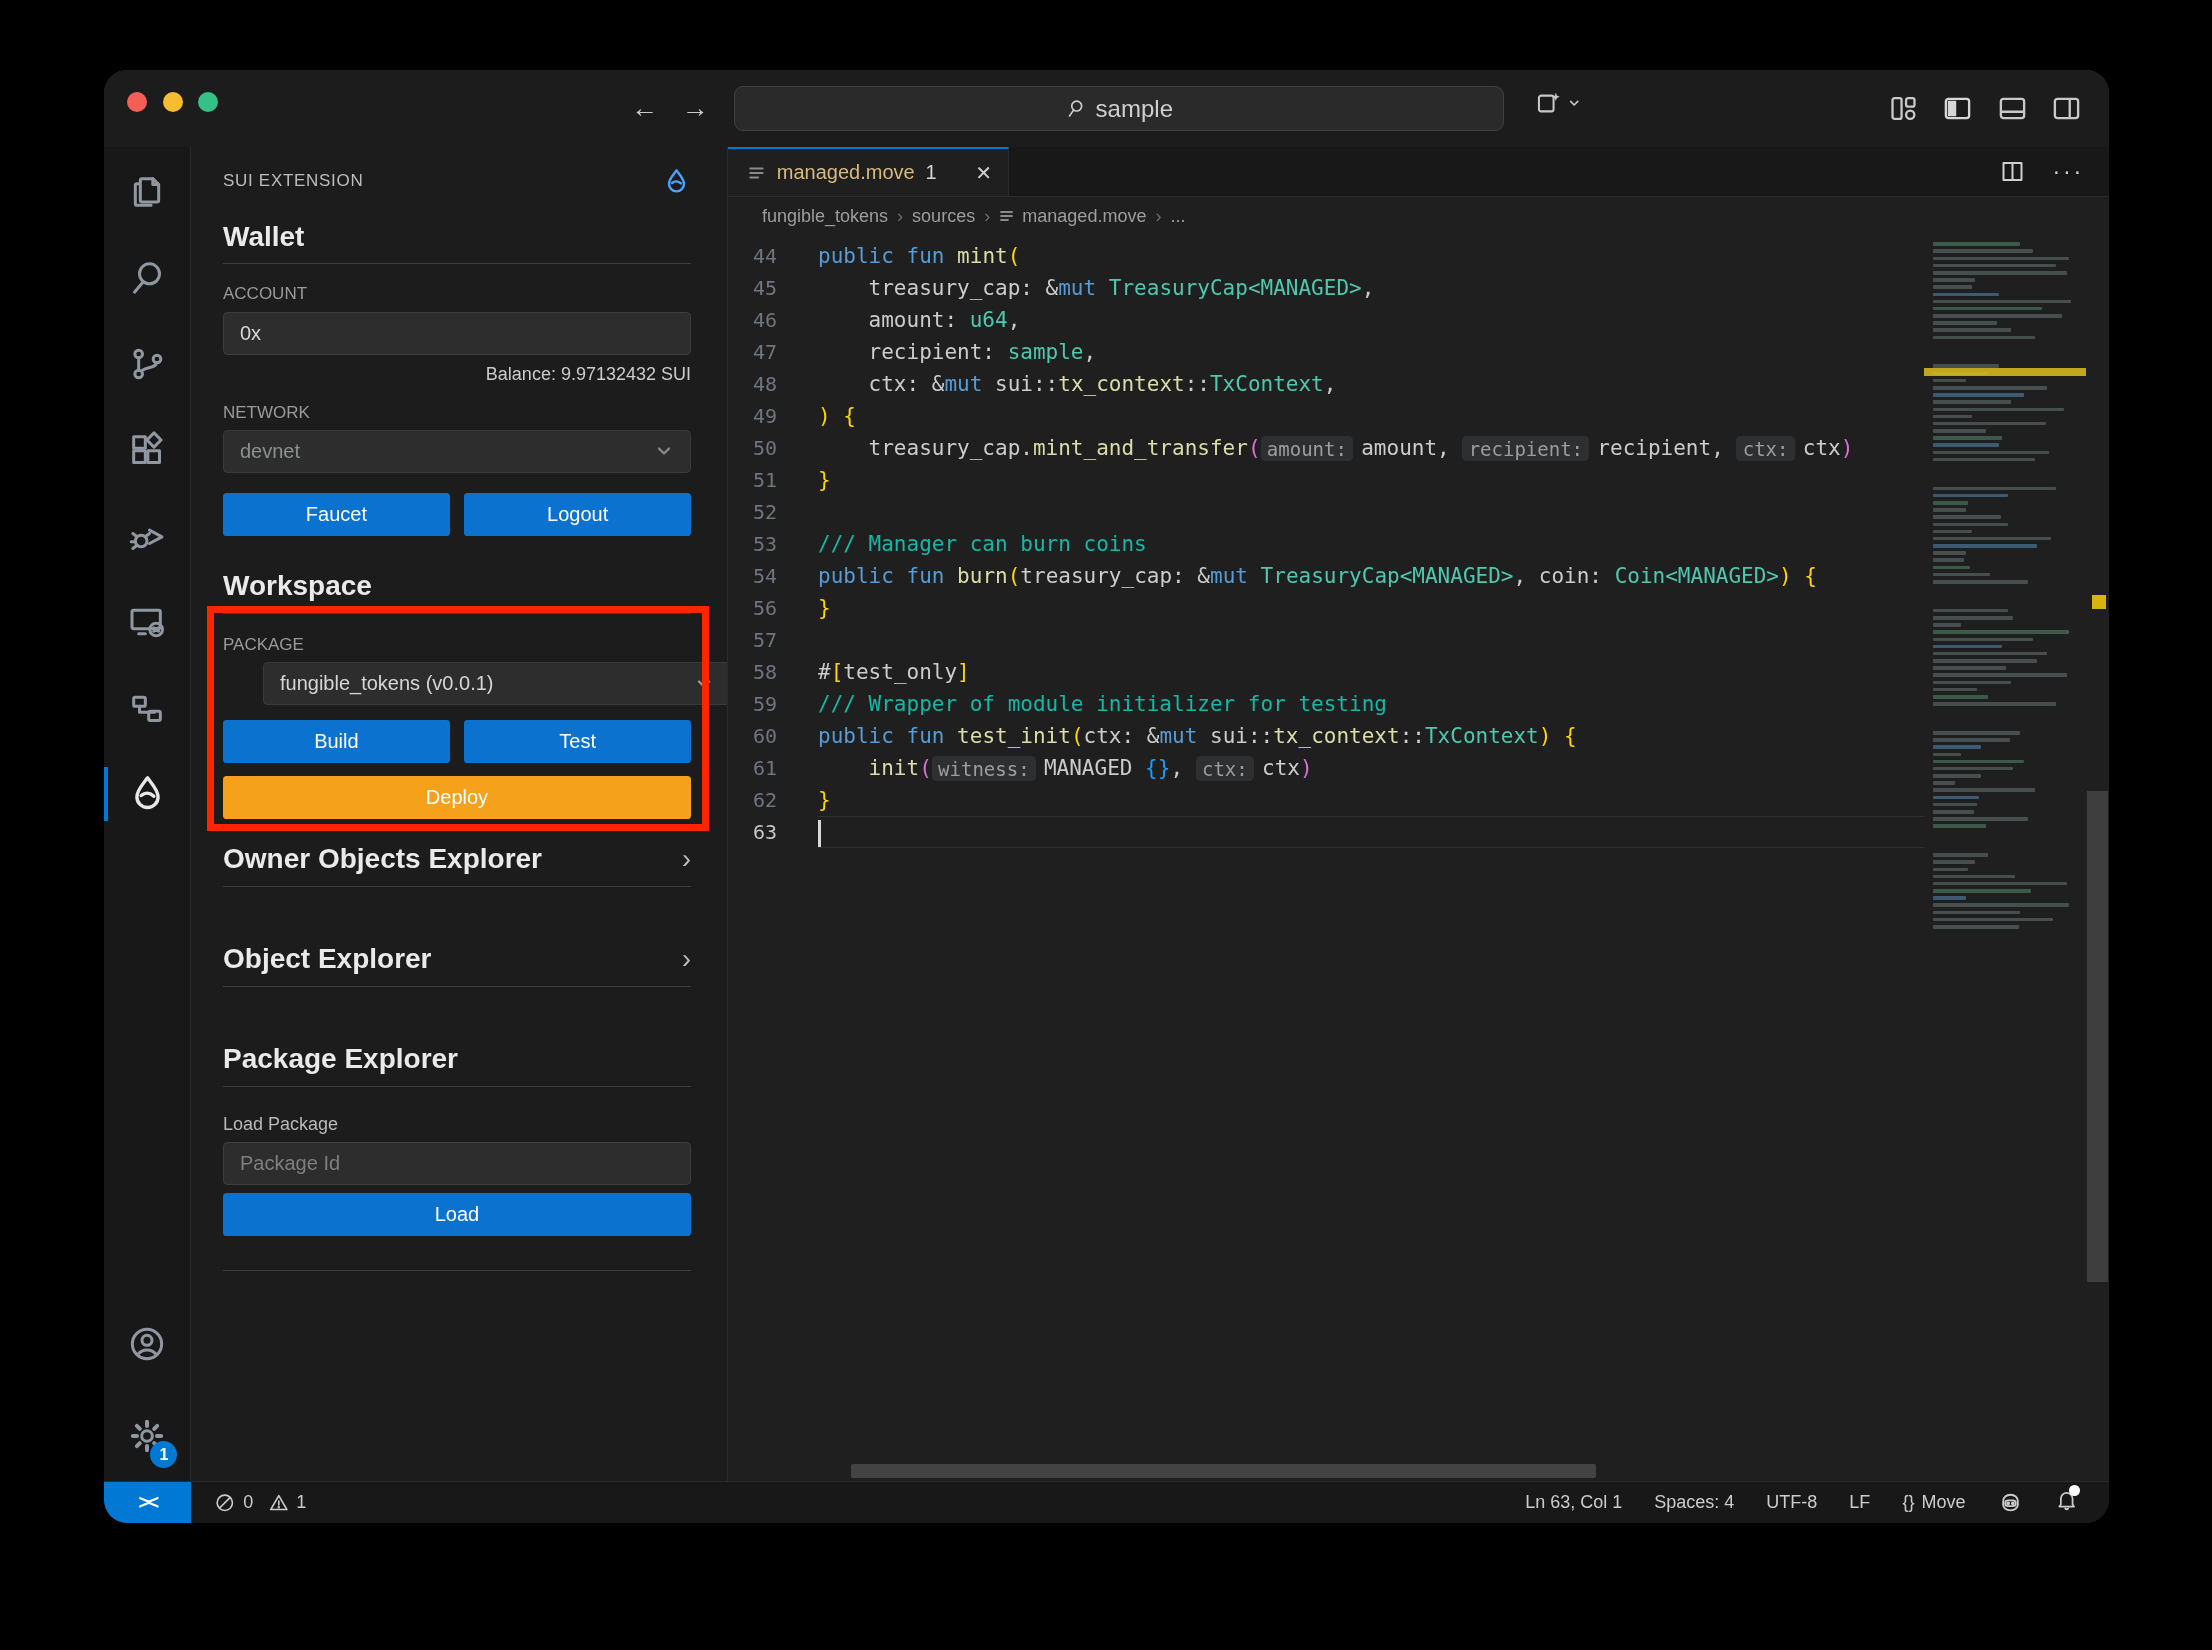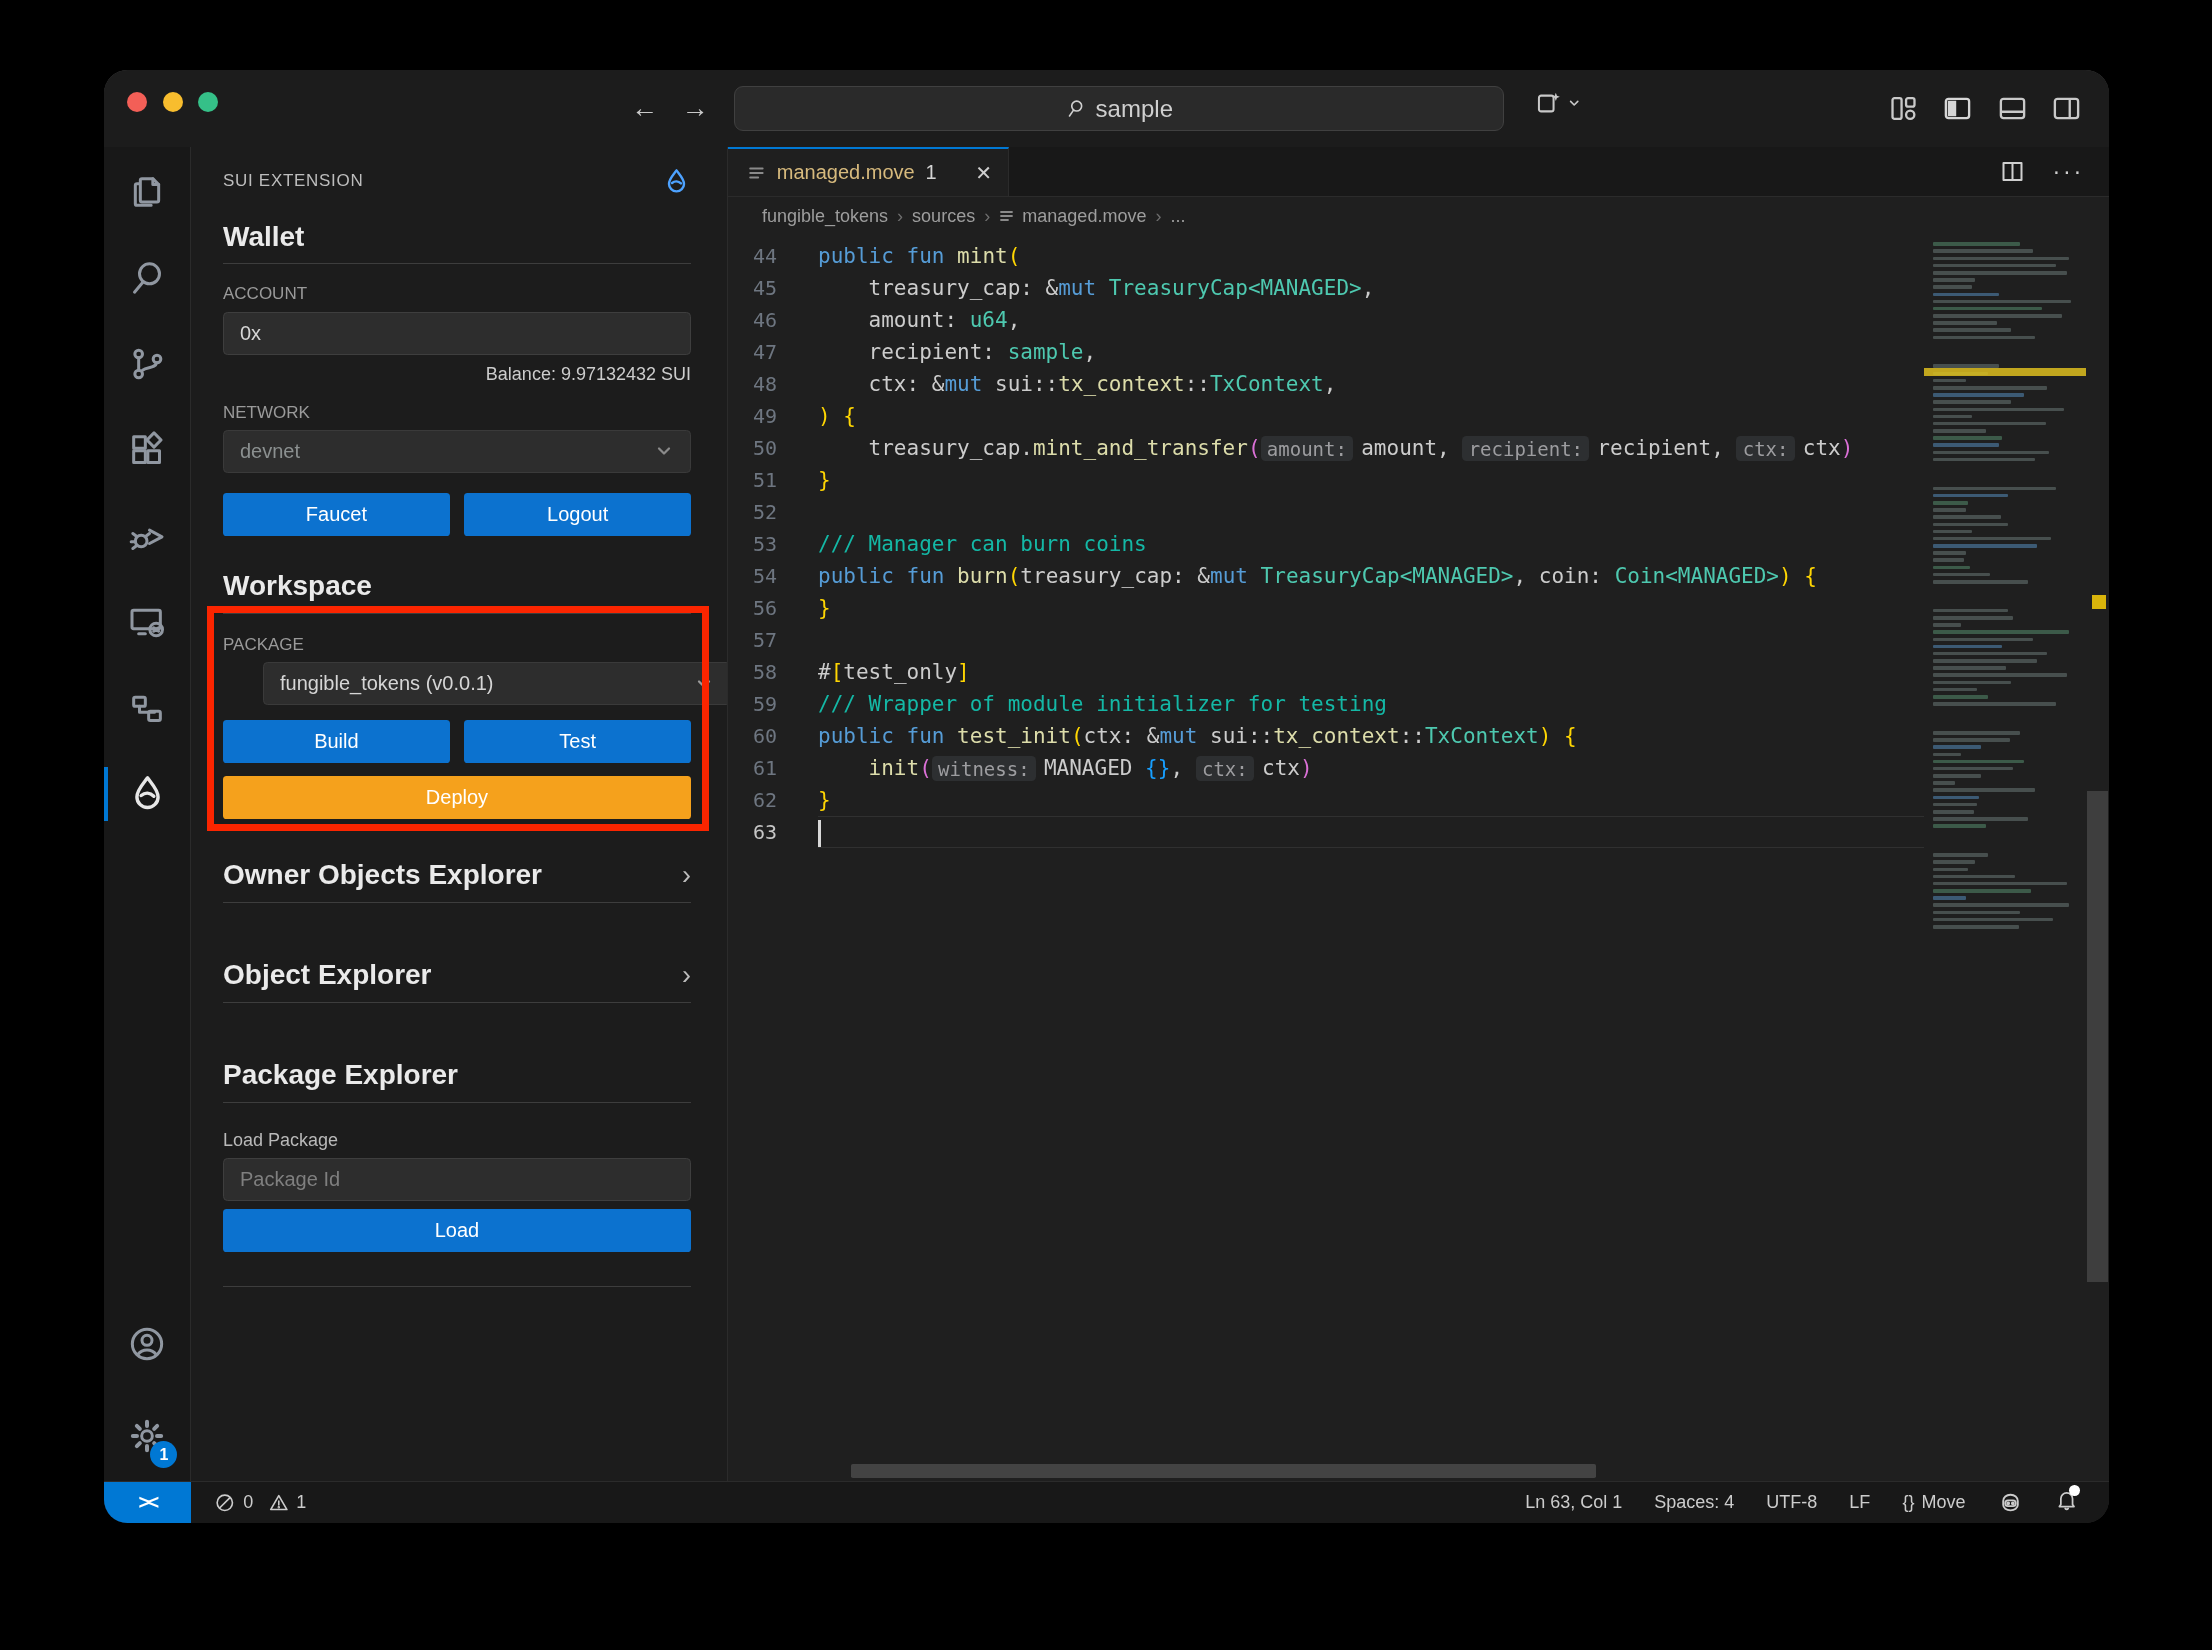--- a/index.html
+++ b/index.html
@@ -274,21 +274,21 @@
               <polyline points="4,6 8,10 12,6"></polyline>
             </svg>
         </div>
         <div class="btnrow" style="margin-bottom:13.5px">
           <button class="btn btn-blue">Build</button>
           <button class="btn btn-blue">Test</button>
         </div>
         <button class="btn btn-orange" style="width:100%">Deploy</button>
       </div>
 
-      <div class="sec-row" style="margin-top:40px">
+      <div class="sec-row" style="margin-top:24px">
         <div class="h2">Owner Objects Explorer</div>
         <span class="chev">›</span>
       </div>
       <div class="rule"></div>
 
       <div class="sec-row" style="margin-top:56px">
         <div class="h2">Object Explorer</div>
         <span class="chev">›</span>
       </div>
       <div class="rule"></div>

